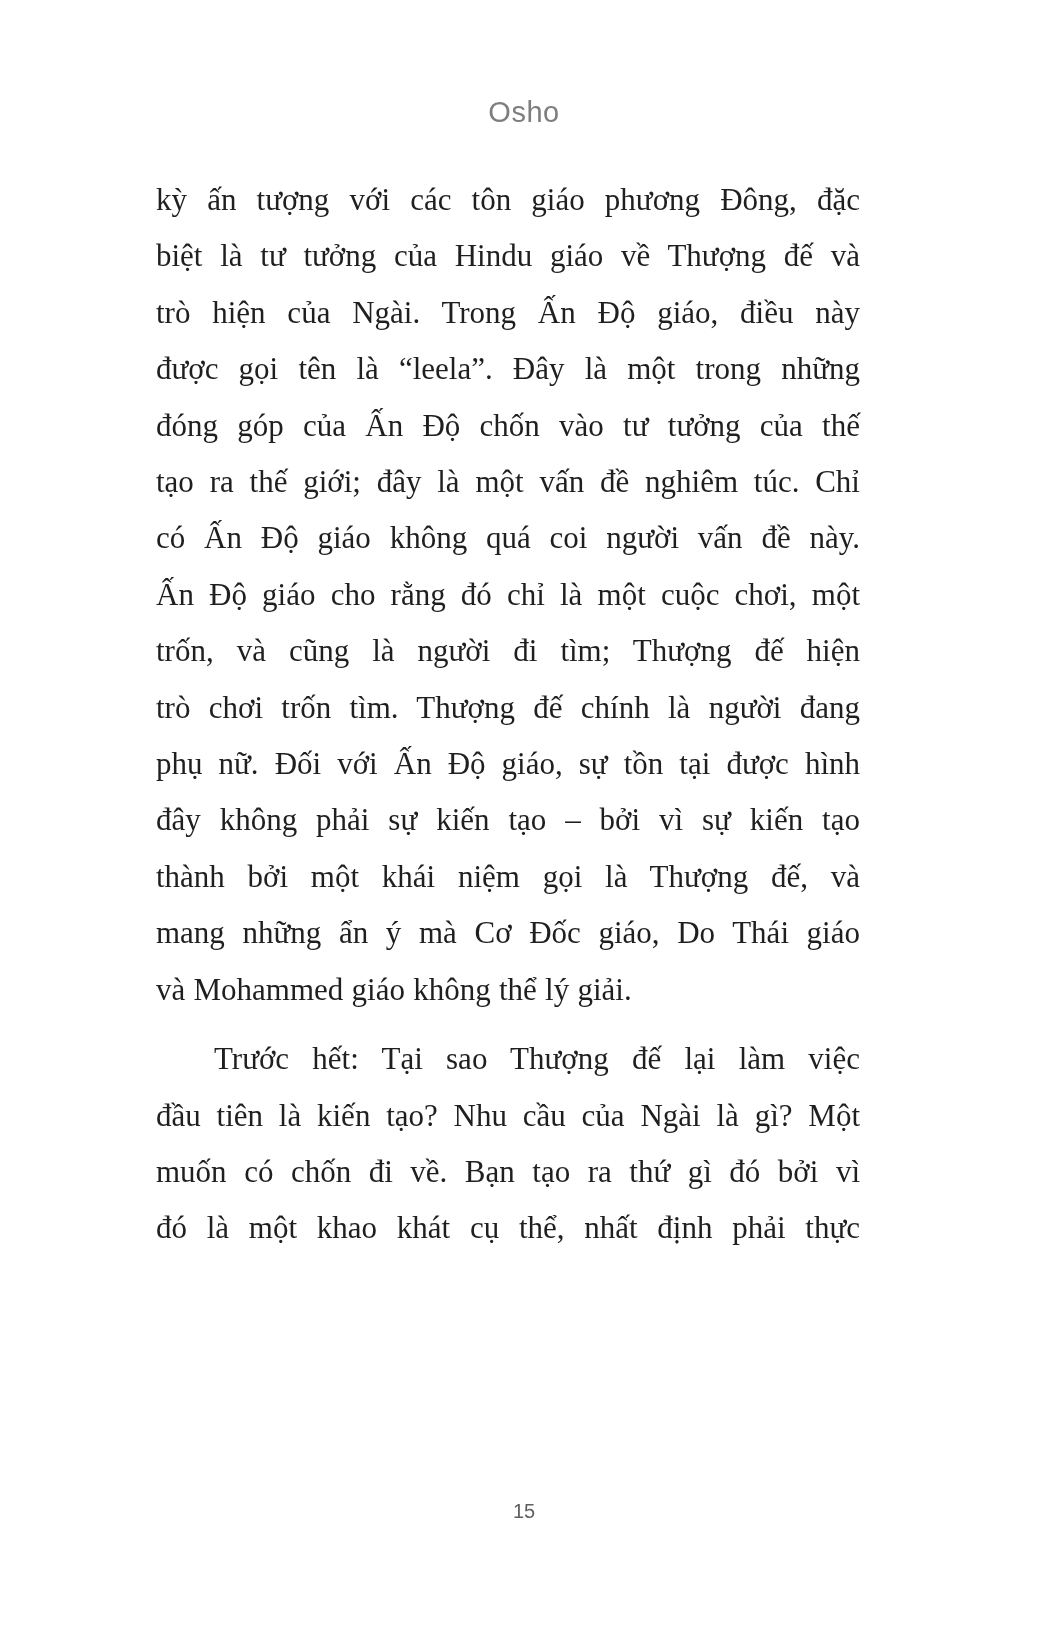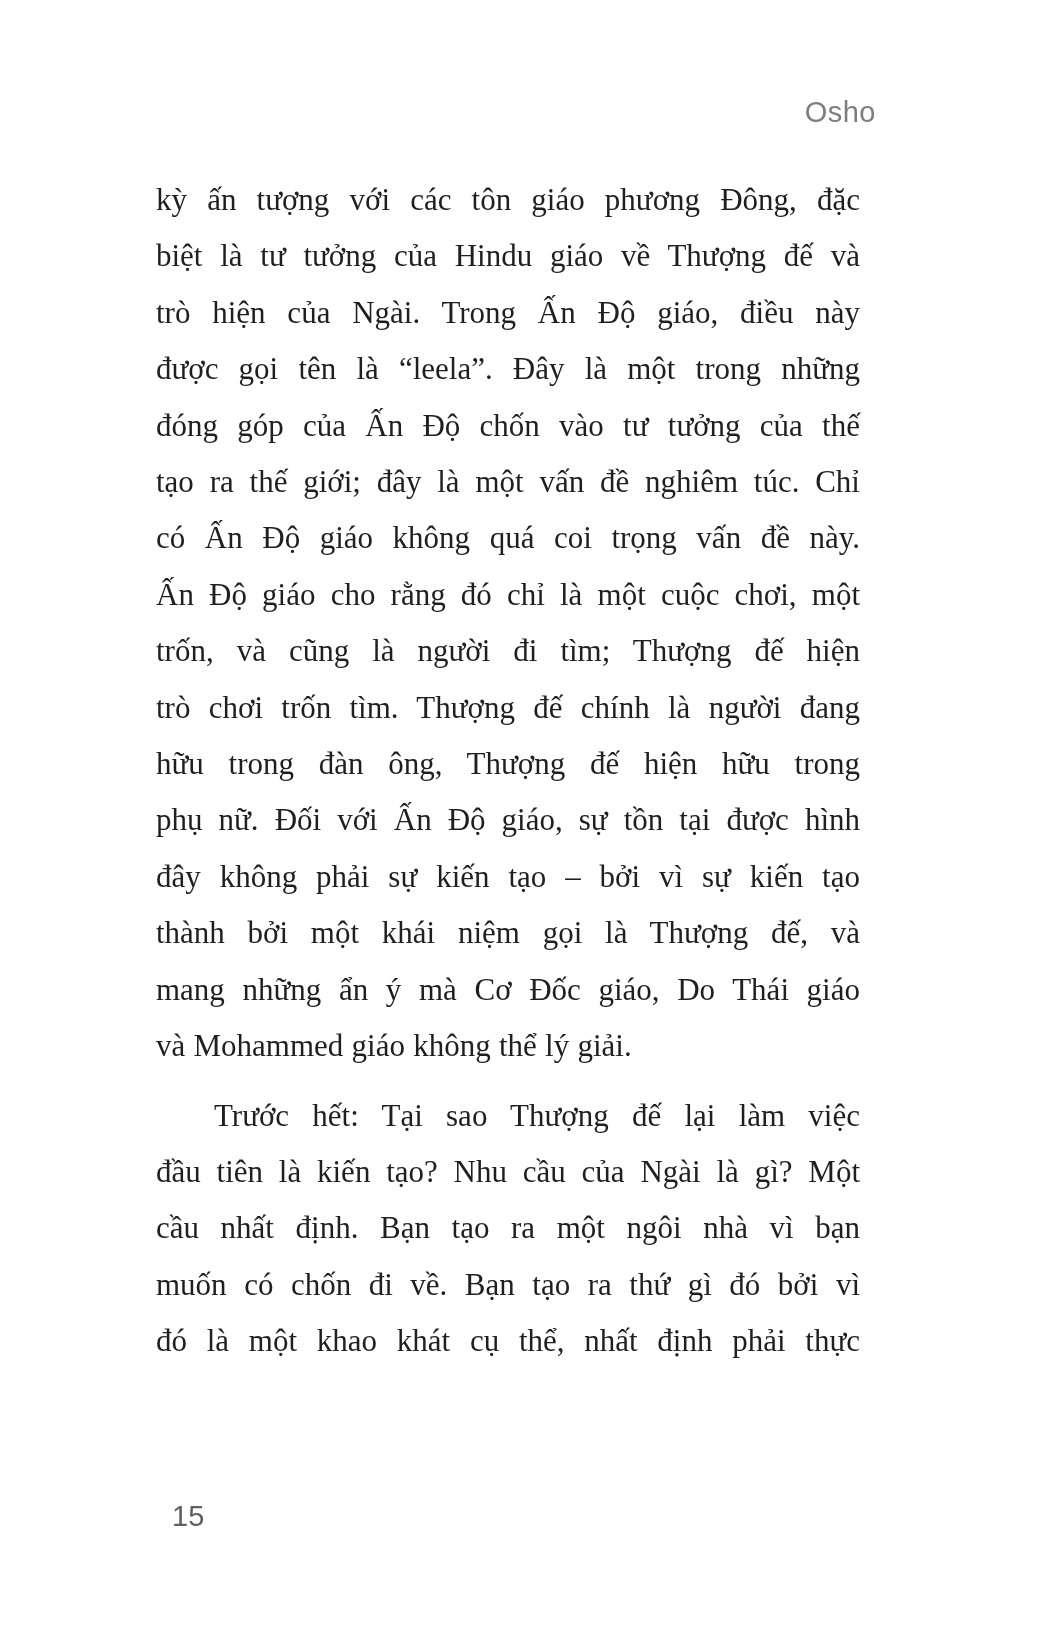--- a/index.html
+++ b/index.html
@@ -16,21 +16,21 @@
     height: 1646px;
     background: var(--background, #ffffff);
     overflow: hidden;
     margin: 0 auto;
   }
   .running-header {
     position: absolute;
     top: 96px;
     left: 172px;
     width: 704px;
-    text-align: right;
+    text-align: center;
     font-family: "Liberation Sans", "DejaVu Sans", sans-serif;
     font-size: 29px;
     font-weight: 400;
     letter-spacing: 0.5px;
     color: var(--muted, #7e7e7e);
   }
   .body-text {
     position: absolute;
     top: 172px;
     left: 156px;
@@ -47,57 +47,55 @@
     text-align-last: justify;
     word-spacing: 0.5px;
   }
   .para-end .line-last { text-align-last: left; }
   .indented .line:first-child { text-indent: 58px; }
   .page-number {
     position: absolute;
     top: 1500px;
     left: 172px;
     width: 704px;
-    text-align: left;
+    text-align: center;
     font-family: "Liberation Sans", "DejaVu Sans", sans-serif;
-    font-size: 29px;
+    font-size: 20px;
     font-weight: 400;
     color: var(--muted-dark, #5f5f5f);
   }
 </style>
 </head>
 <body>
 
 <div class="page">
 
   <div class="running-header">Osho</div>
 
   <div class="body-text">
     <div class="paragraph para-end">
         <div class="line">kỳ ấn tượng với các tôn giáo phương Đông, đặc</div>
         <div class="line">biệt là tư tưởng của Hindu giáo về Thượng đế và</div>
         <div class="line">trò hiện của Ngài. Trong Ấn Độ giáo, điều này</div>
         <div class="line">được gọi tên là “leela”. Đây là một trong những</div>
         <div class="line">đóng góp của Ấn Độ chốn vào tư tưởng của thế</div>
         <div class="line">tạo ra thế giới; đây là một vấn đề nghiêm túc. Chỉ</div>
-        <div class="line">có Ấn Độ giáo không quá coi trọng vấn đề này.</div>
+        <div class="line">có Ấn Độ giáo không quá coi người vấn đề này.</div>
         <div class="line">Ấn Độ giáo cho rằng đó chỉ là một cuộc chơi, một</div>
         <div class="line">trốn, và cũng là người đi tìm; Thượng đế hiện</div>
         <div class="line">trò chơi trốn tìm. Thượng đế chính là người đang</div>
-        <div class="line">hữu trong đàn ông, Thượng đế hiện hữu trong</div>
         <div class="line">phụ nữ. Đối với Ấn Độ giáo, sự tồn tại được hình</div>
         <div class="line">đây không phải sự kiến tạo – bởi vì sự kiến tạo</div>
         <div class="line">thành bởi một khái niệm gọi là Thượng đế, và</div>
         <div class="line">mang những ẩn ý mà Cơ Đốc giáo, Do Thái giáo</div>
         <div class="line line-last">và Mohammed giáo không thể lý giải.</div>
       </div>
     <div class="paragraph indented">
         <div class="line">Trước hết: Tại sao Thượng đế lại làm việc</div>
         <div class="line">đầu tiên là kiến tạo? Nhu cầu của Ngài là gì? Một</div>
-        <div class="line">cầu nhất định. Bạn tạo ra một ngôi nhà vì bạn</div>
         <div class="line">muốn có chốn đi về. Bạn tạo ra thứ gì đó bởi vì</div>
         <div class="line line-last">đó là một khao khát cụ thể, nhất định phải thực</div>
       </div>
   </div>
 
   <div class="page-number">15</div>
 
 </div>
 
 </body></html>

